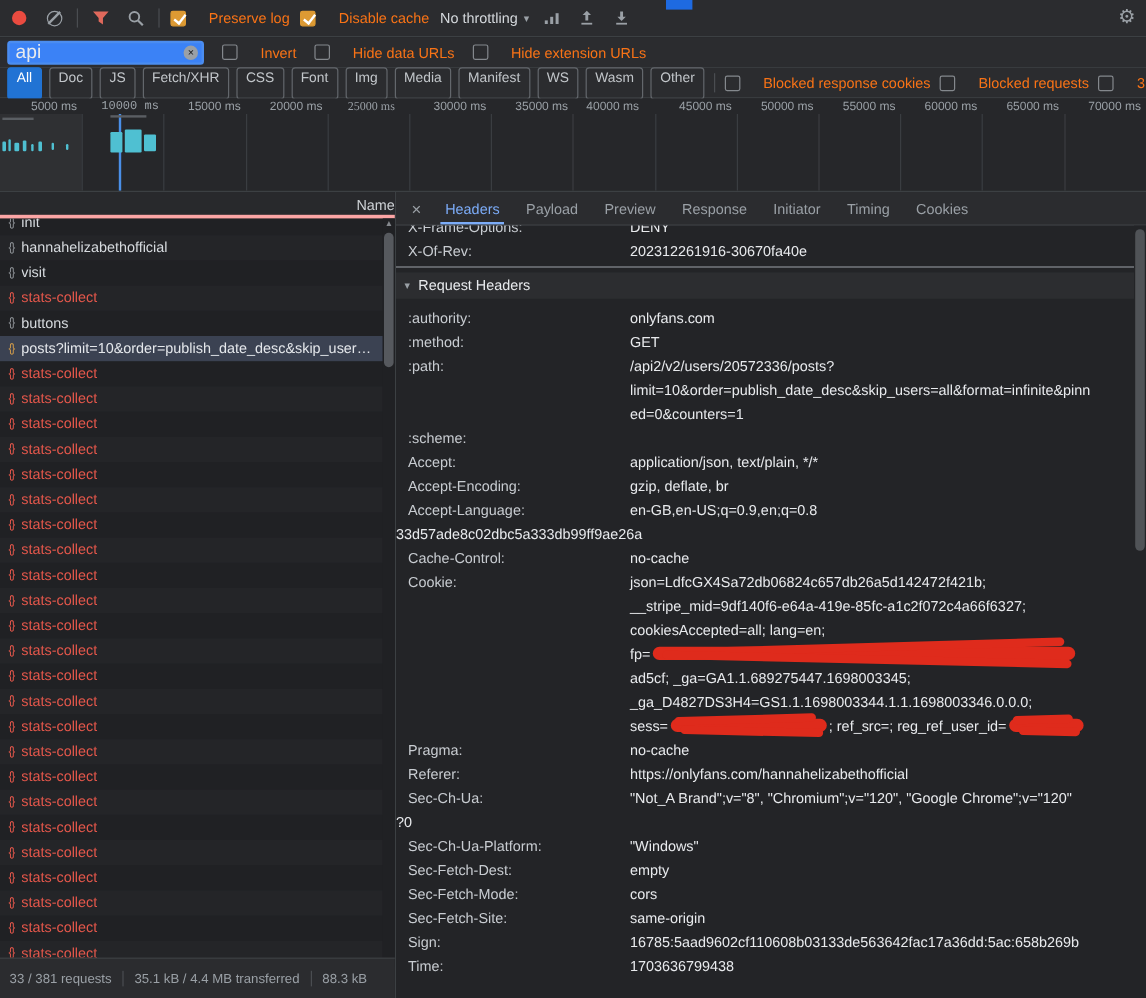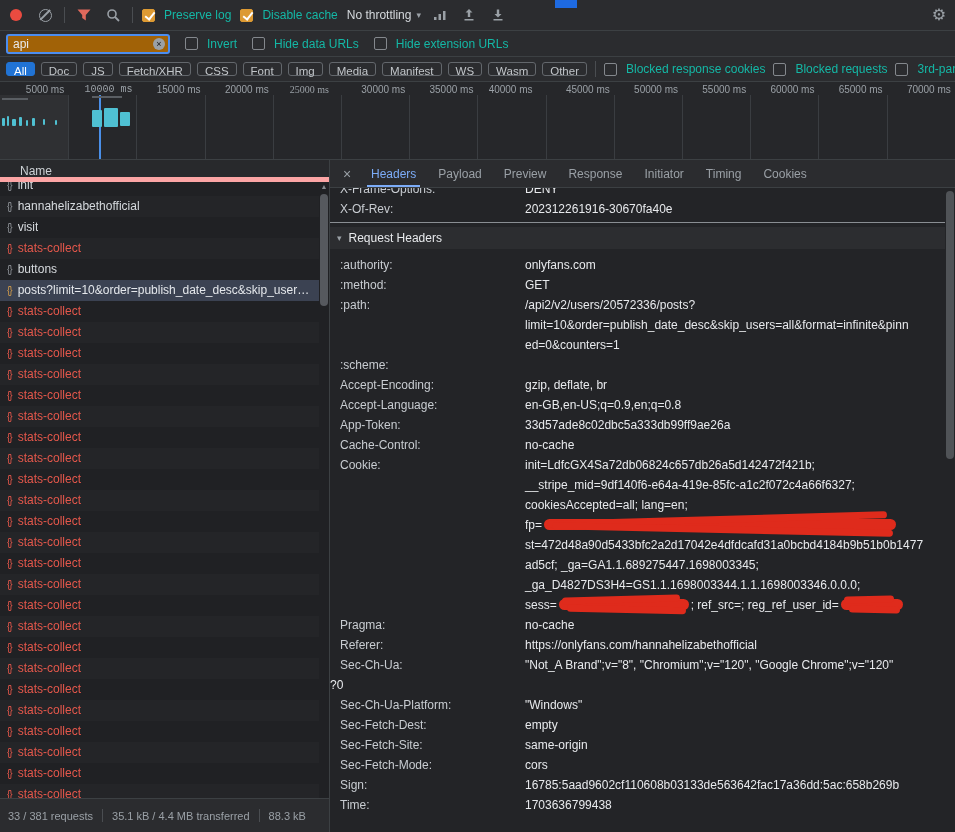--- a/index.html
+++ b/index.html
@@ -18,47 +18,47 @@
 .tb-spacer{flex:1;}
 .rec-dot{width:12px;height:12px;border-radius:50%;background:#ea4b40;}
 .clear-glyph{width:13px;height:13px;border:1.5px solid #9aa0a6;border-radius:50%;position:relative;display:inline-block;}
 .clear-glyph::after{content:"";position:absolute;left:-2px;top:4.6px;width:14px;height:1.5px;background:#9aa0a6;transform:rotate(-45deg);}
 .gear{font-size:16px;color:#9aa0a6;line-height:1;}
 .caret{color:#9aa0a6;font-size:9px;margin-left:5px;}
 .dropdown{display:inline-flex;align-items:center;color:#d5d9dd;cursor:pointer;flex:0 0 auto;}
 .blue-artifact{position:absolute;left:555px;top:0;width:22px;height:8px;background:#1e6ae1;}
 
 
-.cb{display:inline-flex;align-items:center;gap:9px;color:#14b8a6;cursor:pointer;flex:0 0 auto;}
+.cb{display:inline-flex;align-items:center;gap:19px;color:#f97316;cursor:pointer;flex:0 0 auto;}
 .cb .box{width:13px;height:13px;border-radius:2px;border:1.5px solid #84888d;position:relative;flex:0 0 13px;}
 .cb.checked .box{background:#dd9a33;border-color:#dd9a33;}
 .cb.checked .box::after{content:"";position:absolute;left:3.5px;top:0.5px;width:4px;height:8px;border:solid #fff;border-width:0 2px 2px 0;transform:rotate(38deg);}
 
 
 .filter-box{position:relative;display:inline-flex;align-items:center;flex:0 0 auto;}
-#filter-input{width:164px;height:20px;background:#a16207;border:2px solid #4b8df0;border-radius:3px;color:#e8eaed;font-family:inherit;font-size:12px;padding:0 18px 0 5px;outline:none;}
+#filter-input{width:164px;height:20px;background:#3b82f6;border:2px solid #4b8df0;border-radius:3px;color:#e8eaed;font-family:inherit;font-size:16px;padding:0 18px 0 5px;outline:none;}
 .clear-x{position:absolute;right:5px;width:12px;height:12px;border-radius:50%;background:#9aa0a6;color:#17181a;font-size:9px;line-height:12px;text-align:center;cursor:pointer;}
 
 
 #pills{display:inline-flex;gap:6px;flex:0 0 auto;}
-.pill{height:14px;line-height:17px;padding:0 7px;border:1px solid #63676c;border-radius:3px;color:#c2c6ca;font-size:11.5px;cursor:pointer;white-space:nowrap;}
+.pill{height:27px;line-height:17px;padding:0 7px;border:1px solid #63676c;border-radius:3px;color:#c2c6ca;font-size:11.5px;cursor:pointer;white-space:nowrap;}
 .pill.active{background:#2173d4;border-color:#2173d4;color:#fff;}
 
 
 #overview{position:absolute;top:82px;left:0;right:0;height:78px;background:#26272a;border-bottom:1px solid #3c4043;overflow:hidden;cursor:crosshair;}
 .grid-line{position:absolute;top:13px;bottom:0;width:1px;background:#3a3d41;}
 .tl-label{position:absolute;top:2px;width:62px;text-align:right;font-size:10px;color:#9aa0a6;white-space:nowrap;}
 .ov-select{position:absolute;left:0;top:13px;bottom:0;width:68px;background:rgba(255,255,255,0.045);}
 .ov-line{position:absolute;left:99px;top:13px;bottom:0;width:2px;background:#4a8fe8;}
 .ov-bar{position:absolute;background:#4fc0d2;border-radius:1px;}
 .ov-mark{position:absolute;background:#5a5e63;}
 
 
 #left-panel{position:absolute;top:160px;left:0;width:330px;bottom:0;background:#202124;border-right:1px solid #3c4043;}
-#name-header{position:absolute;top:0;left:0;right:0;height:22px;line-height:22px;padding-left:20px;background:#28292c;border-bottom:5px solid #fca5a5;color:#cdd1d5;cursor:pointer;}
+#name-header{position:absolute;top:0;left:0;right:0;height:22px;line-height:22px;padding-left:0;background:#28292c;border-bottom:3px solid #fca5a5;color:#cdd1d5;cursor:pointer;text-align:right;}
 #request-list{position:absolute;top:22px;left:0;right:10px;bottom:26px;overflow:hidden;}
 .req-row{height:21px;line-height:21px;display:flex;align-items:center;gap:6px;padding-left:7px;white-space:nowrap;cursor:pointer;color:#d6dade;}
 .req-row:nth-child(even){background:#242528;}
 .req-row:first-child{margin-top:-7px;}
 .req-row.failed{color:#e4574b;}
 .req-row.failed .req-icon{color:#e4574b;}
 .req-row.selected{background:#3b4252;color:#e4e7eb;}
 .req-row.selected .req-icon{color:#cf9a4b;}
 .req-icon{font-size:10px;color:#8d9196;letter-spacing:-1px;flex:0 0 auto;}
 .req-label{overflow:hidden;text-overflow:ellipsis;}
@@ -440,51 +440,55 @@
             <span class="hdr-value">
               <div class="hdr-line">/api2/v2/users/20572336/posts?</div>
               <div class="hdr-line">limit=10&amp;order=publish_date_desc&amp;skip_users=all&amp;format=infinite&amp;pinn</div>
               <div class="hdr-line">ed=0&amp;counters=1</div>
             </span>
           </div>
           <div class="hdr-row">
             <span class="hdr-name">:scheme:</span>
           </div>
           <div class="hdr-row">
+            <span class="hdr-name">Accept:</span>
+            <span class="hdr-value">
+              <div class="hdr-line">application/json, text/plain, */*</div>
+            </span>
+          </div>
+          <div class="hdr-row">
             <span class="hdr-name">Accept-Encoding:</span>
             <span class="hdr-value">
               <div class="hdr-line">gzip, deflate, br</div>
             </span>
           </div>
           <div class="hdr-row">
             <span class="hdr-name">Accept-Language:</span>
             <span class="hdr-value">
               <div class="hdr-line">en-GB,en-US;q=0.9,en;q=0.8</div>
             </span>
           </div>
           <div class="hdr-row">
-            <span class="hdr-name">App-Token:</span>
             <span class="hdr-value">
               <div class="hdr-line">33d57ade8c02dbc5a333db99ff9ae26a</div>
             </span>
           </div>
           <div class="hdr-row">
             <span class="hdr-name">Cache-Control:</span>
             <span class="hdr-value">
               <div class="hdr-line">no-cache</div>
             </span>
           </div>
           <div class="hdr-row">
             <span class="hdr-name">Cookie:</span>
             <span class="hdr-value">
-              <div class="hdr-line">init=LdfcGX4Sa72db06824c657db26a5d142472f421b;</div>
+              <div class="hdr-line">json=LdfcGX4Sa72db06824c657db26a5d142472f421b;</div>
               <div class="hdr-line">__stripe_mid=9df140f6-e64a-419e-85fc-a1c2f072c4a66f6327;</div>
               <div class="hdr-line">cookiesAccepted=all; lang=en;</div>
               <div class="hdr-line">fp=<span class="redact" style="width: 352px;"></span></div>
-              <div class="hdr-line">st=472d48a90d5433bfc2a2d17042e4dfdcafd31a0bcbd4184b9b51b0b1477</div>
               <div class="hdr-line">ad5cf; _ga=GA1.1.689275447.1698003345;</div>
               <div class="hdr-line">_ga_D4827DS3H4=GS1.1.1698003344.1.1.1698003346.0.0.0;</div>
               <div class="hdr-line">sess=<span class="redact" style="width: 130px;"></span>; ref_src=; reg_ref_user_id=<span class="redact" style="width: 62px;"></span></div>
             </span>
           </div>
           <div class="hdr-row">
             <span class="hdr-name">Pragma:</span>
             <span class="hdr-value">
               <div class="hdr-line">no-cache</div>
             </span>
@@ -512,29 +516,29 @@
               <div class="hdr-line">"Windows"</div>
             </span>
           </div>
           <div class="hdr-row">
             <span class="hdr-name">Sec-Fetch-Dest:</span>
             <span class="hdr-value">
               <div class="hdr-line">empty</div>
             </span>
           </div>
           <div class="hdr-row">
+            <span class="hdr-name">Sec-Fetch-Mode:</span>
+            <span class="hdr-value">
+              <div class="hdr-line">cors</div>
+            </span>
+          </div>
+          <div class="hdr-row">
             <span class="hdr-name">Sec-Fetch-Site:</span>
             <span class="hdr-value">
               <div class="hdr-line">same-origin</div>
-            </span>
-          </div>
-          <div class="hdr-row">
-            <span class="hdr-name">Sec-Fetch-Mode:</span>
-            <span class="hdr-value">
-              <div class="hdr-line">cors</div>
             </span>
           </div>
           <div class="hdr-row">
             <span class="hdr-name">Sign:</span>
             <span class="hdr-value">
               <div class="hdr-line">16785:5aad9602cf110608b03133de563642fac17a36dd:5ac:658b269b</div>
             </span>
           </div>
           <div class="hdr-row">
             <span class="hdr-name">Time:</span>

